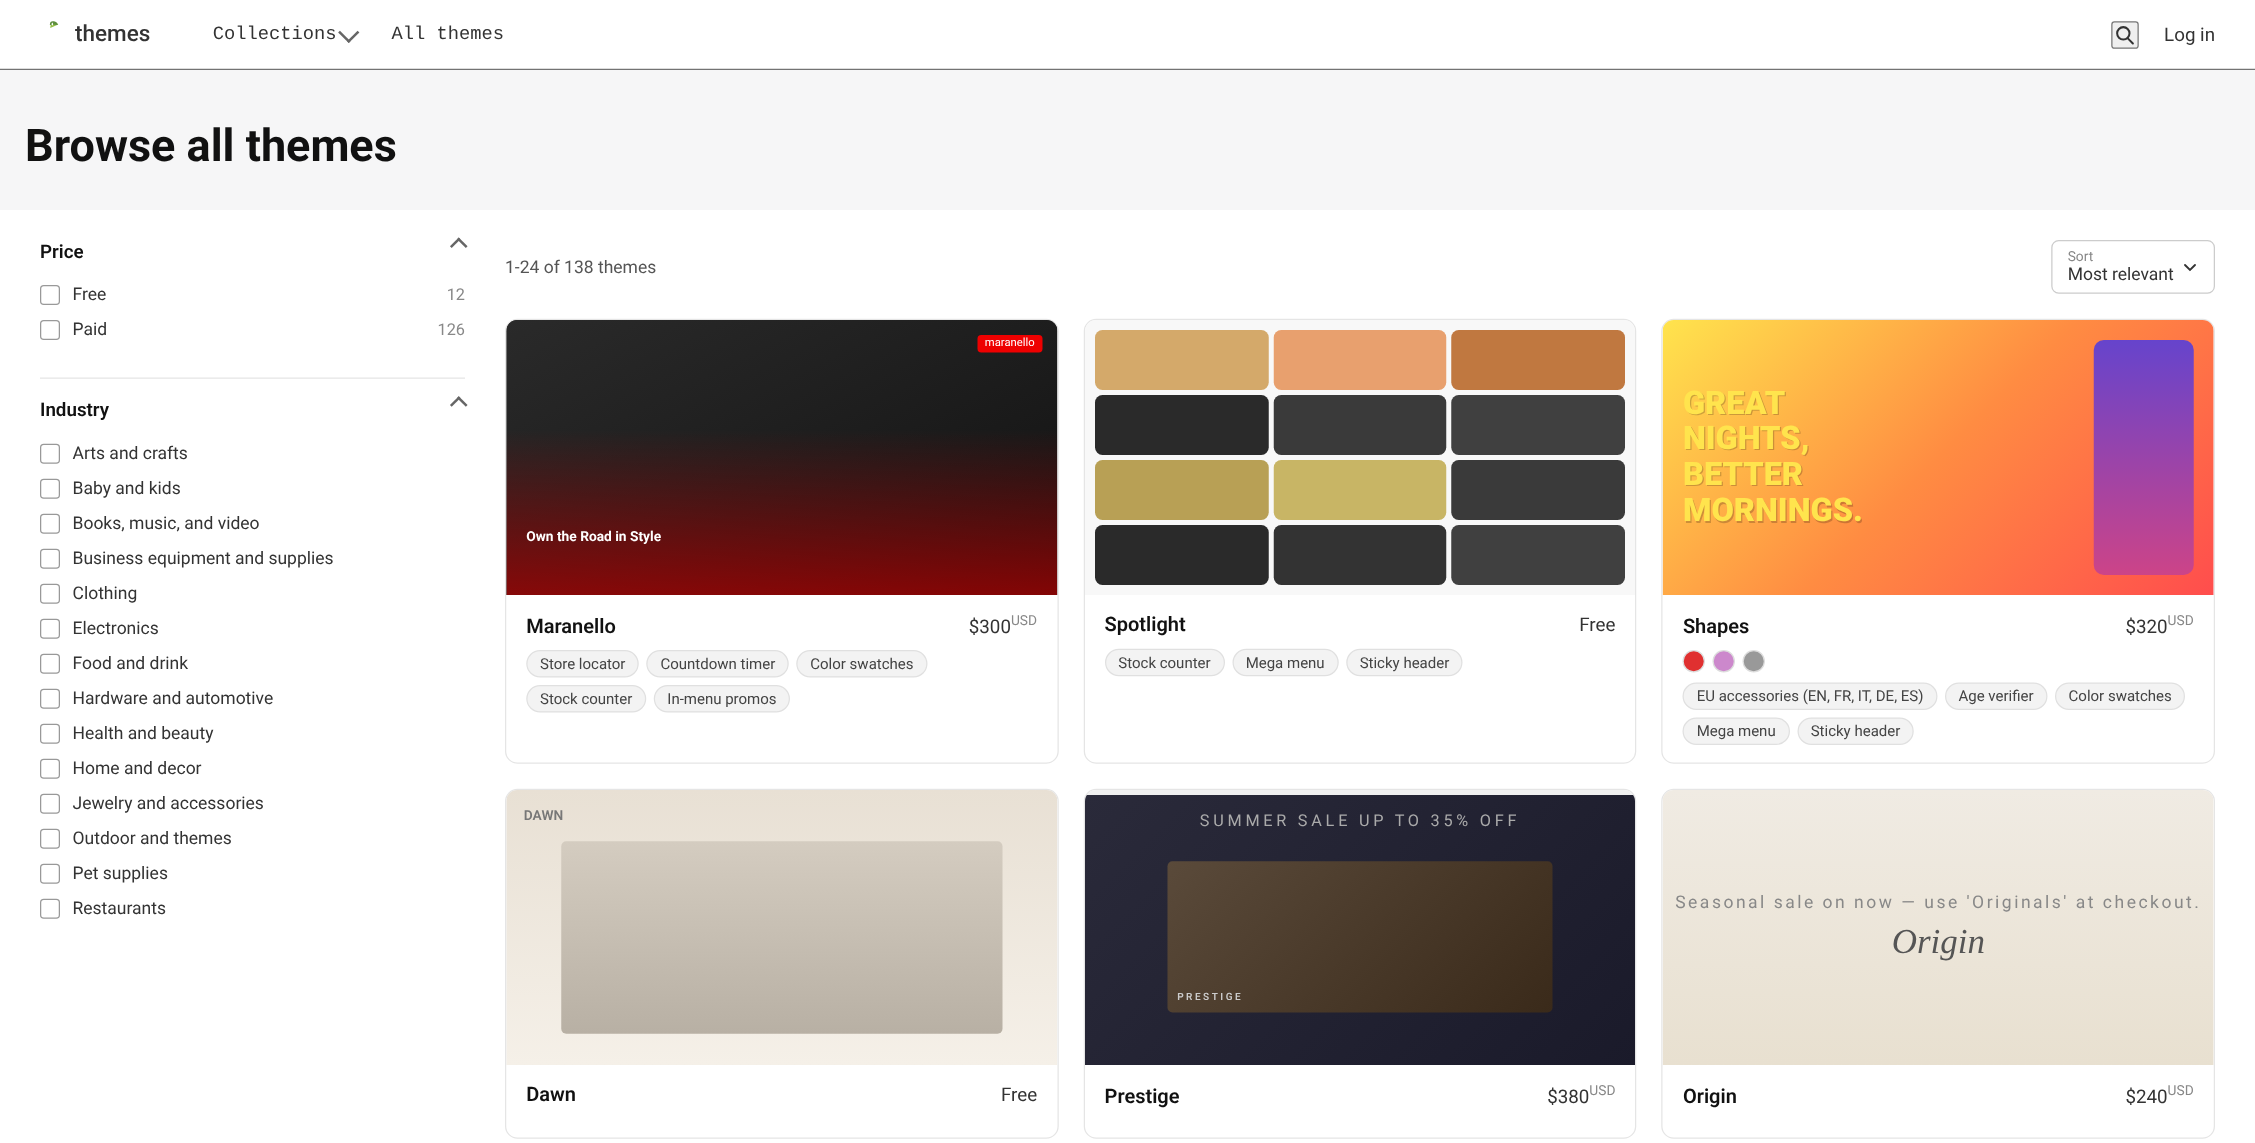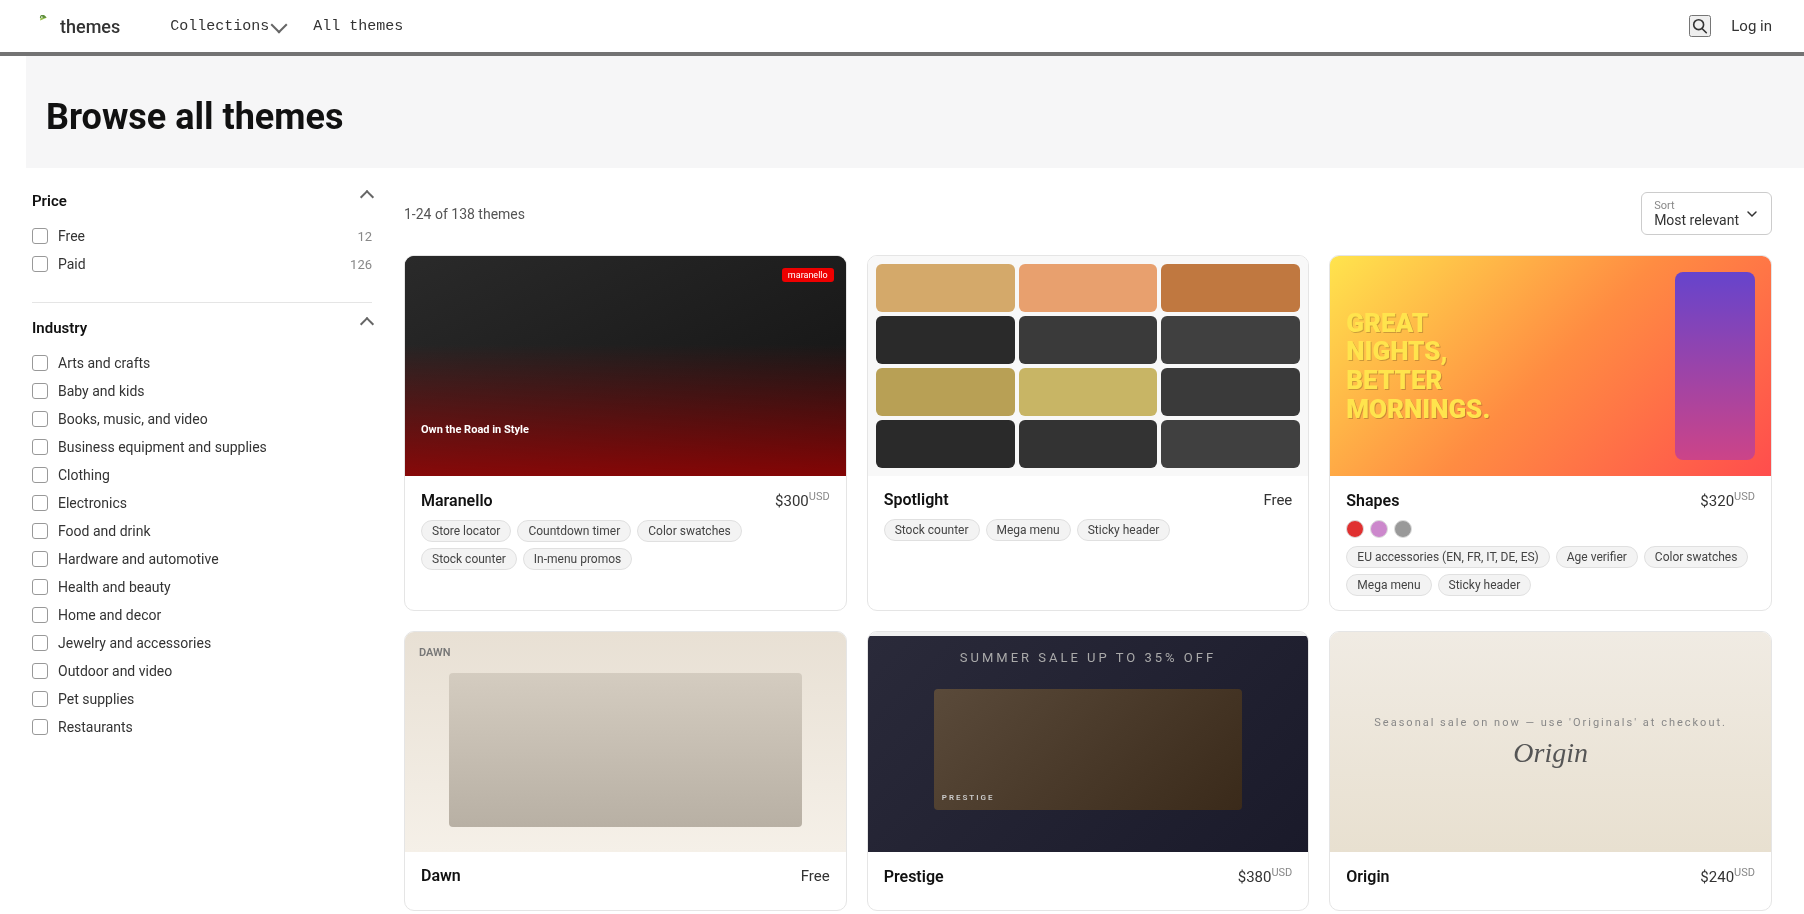--- a/index.html
+++ b/index.html
@@ -4,21 +4,21 @@
   <style>
     * { box-sizing: border-box; margin: 0; padding: 0; }
     body { font-family: -apple-system, BlinkMacSystemFont, 'Segoe UI', Roboto, sans-serif; background: #fff; color: #333; }
 
     
     .header {
       display: flex;
       align-items: center;
       padding: 0 32px;
       height: 56px;
-      border-bottom: 4px solid #737373;
+      border-bottom: 1px solid #737373;
       position: sticky;
       top: 0;
       background: #fff;
       z-index: 100;
     }
     .header-logo {
       display: flex;
       align-items: center;
       gap: 6px;
       margin-right: 40px;
@@ -71,21 +71,20 @@
     .login-btn {
       font-size: 15px;
       color: #333;
       cursor: pointer;
     }
 
     
     .hero {
       padding: 40px 32px 30px 20px;
       background: #f6f6f7;
-      margin-left: 26px;
     }
     .hero-title {
       font-size: 36px;
       font-weight: 700;
       color: #111;
     }
 
     
     .main-layout {
       display: flex;
@@ -498,21 +497,21 @@
       </div>
       <div class="filter-item">
         <div class="filter-item-left">
           <div class="checkbox"></div>
           <span class="filter-label">Jewelry and accessories</span>
         </div>
       </div>
       <div class="filter-item">
         <div class="filter-item-left">
           <div class="checkbox"></div>
-          <span class="filter-label">Outdoor and video</span>
+          <span class="filter-label">Outdoor and themes</span>
         </div>
       </div>
       <div class="filter-item">
         <div class="filter-item-left">
           <div class="checkbox"></div>
           <span class="filter-label">Pet supplies</span>
         </div>
       </div>
       <div class="filter-item">
         <div class="filter-item-left">
@@ -654,21 +653,21 @@
               <span>$380</span><span class="usd">USD</span>
             </span>
           </div>
         </div>
       </div>
 
       <div class="theme-card">
         <div class="theme-image">
           <div class="origin-img">
             <div style="text-align:center;">
-              <div style="font-size:11px;color:#888;letter-spacing:2px;margin-bottom:8px;">Seasonal sale on now — use 'Originals' at checkout.</div>
+              <div style="font-size:14px;color:#888;letter-spacing:2px;margin-bottom:8px;">Seasonal sale on now — use 'Originals' at checkout.</div>
               <span class="origin-wordmark">Origin</span>
             </div>
           </div>
         </div>
         <div class="theme-info">
           <div class="theme-name-row">
             <span class="theme-name">Origin</span>
             <span class="theme-price">
               <span>$240</span><span class="usd">USD</span>
             </span>

